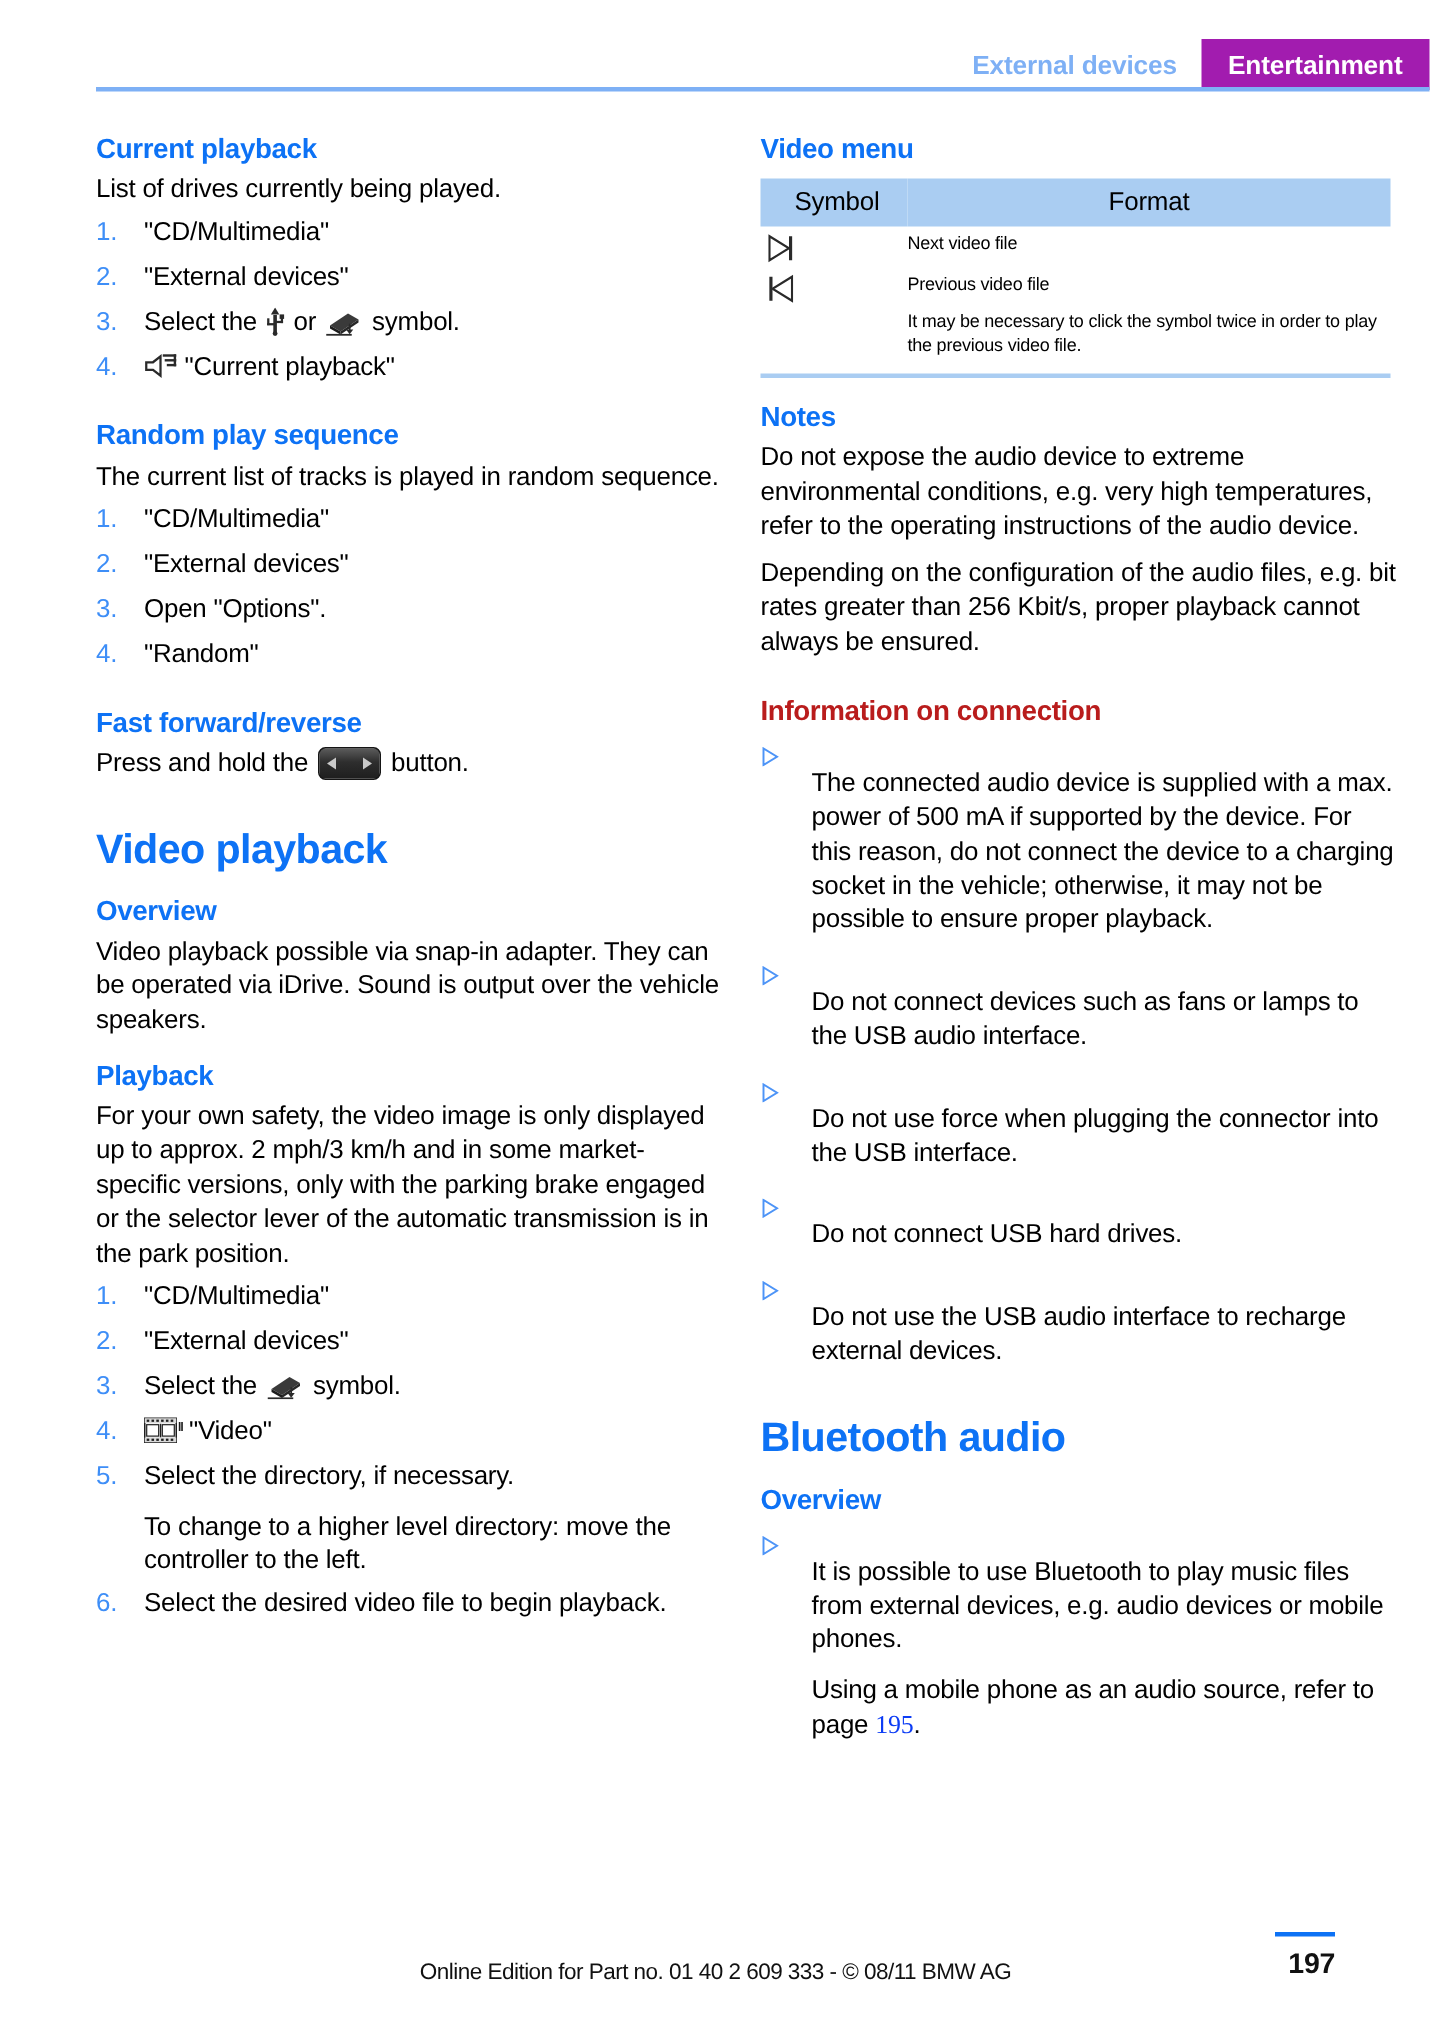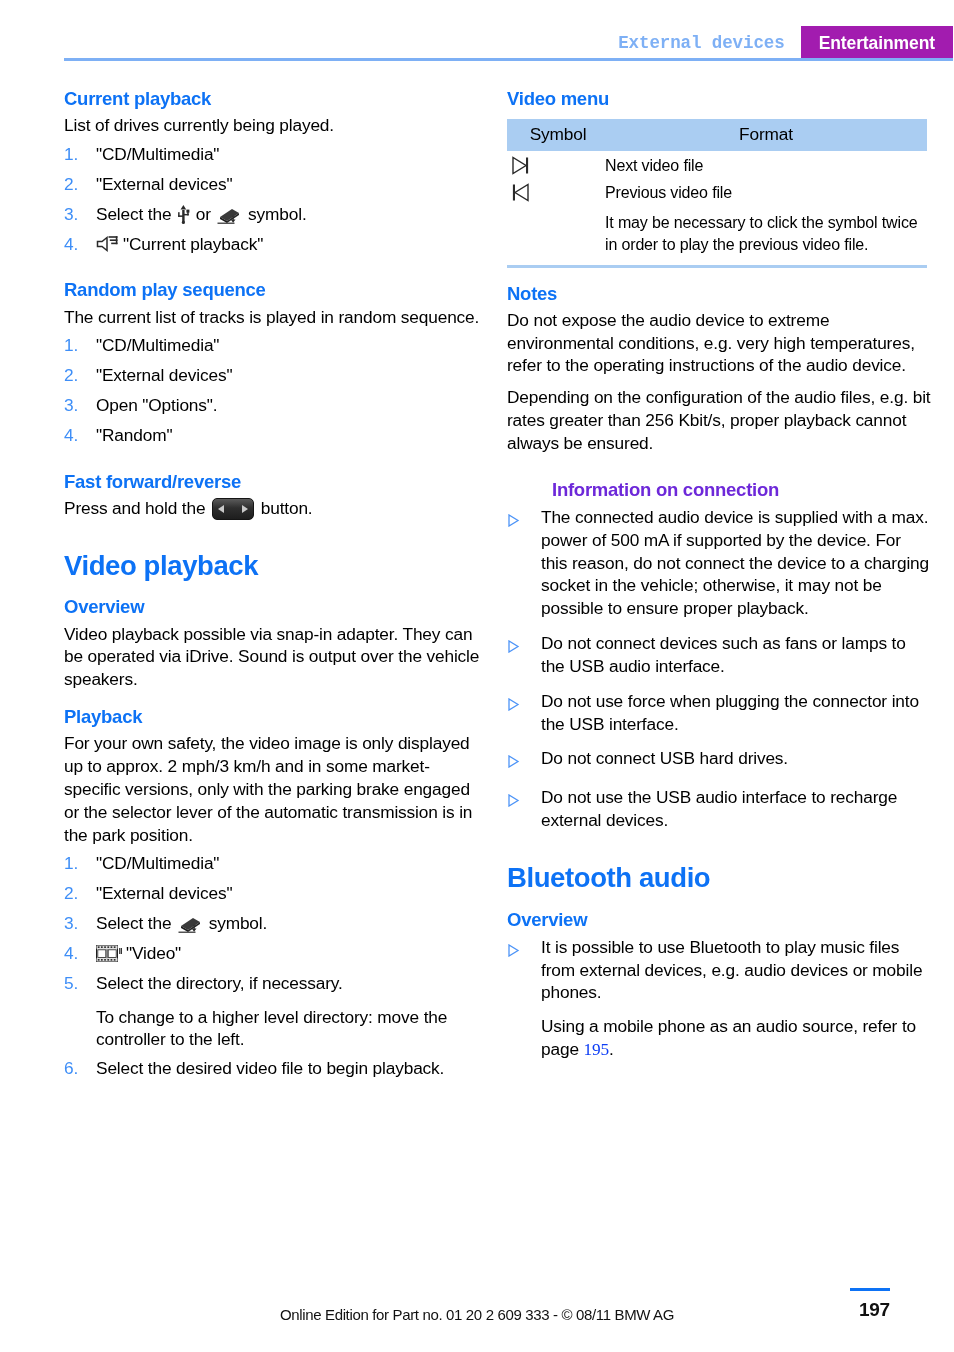--- a/index.html
+++ b/index.html
@@ -17,21 +17,20 @@
   
   .rh{
     position:absolute;left:64px;top:26px;width:889px;height:34px;
     display:flex;justify-content:flex-end;align-items:stretch;
   }
   .rh-left{
     display:flex;align-items:center;justify-content:flex-end;
     padding:0 16px 0 10px;
     color:#7eb0f5;font-weight:bold;font-size:17.5px;letter-spacing:-0.1px;
     white-space:nowrap;
-    font-family:Liberation Mono, monospace;
   }
   .rh-right{
     background:#a21caf;color:#ffffff;font-weight:bold;font-size:17.5px;
     display:flex;align-items:center;padding:0 18px 0 18px;letter-spacing:-0.1px;
     white-space:nowrap;
   }
   .rh-rule{
     position:absolute;left:64px;top:58px;width:889px;height:3px;background:#7eb0f5;
   }
 
@@ -41,21 +40,21 @@
   .col-right{left:507px;width:424px;}
 
   h1.chapter{
     font-size:27.5px;font-weight:bold;color:#0d72f5;margin:0;
     letter-spacing:-0.4px;line-height:1.15;
   }
   h2.sec{
     font-size:18.5px;font-weight:bold;color:#0d72f5;margin:0;
     letter-spacing:-0.25px;line-height:1.2;
   }
-  h2.sec.light{color:#6d28d9;margin-left:45px;}
+  h2.sec.light{color:#b91c1c;}
   p{
     margin:0;font-size:17.3px;line-height:1.32;letter-spacing:-0.15px;
   }
   .sp-after-h2{height:4px;}
   .gap-sm{height:9px;}
   .gap-md{height:15px;}
   .gap-lg{height:24px;}
   .gap-xl{height:30px;}
 
   
@@ -73,32 +72,32 @@
   }
 
   
   ul.tri{margin:0;padding:0;list-style:none;}
   ul.tri > li{
     display:flex;font-size:17.3px;line-height:1.32;letter-spacing:-0.15px;
     margin-top:12px;
   }
   ul.tri > li:first-child{margin-top:5px;}
   .tmark{width:34px;flex:0 0 34px;padding-top:4px;}
-  .ttxt{flex:1 1 auto;}
+  .ttxt{flex:1 1 auto;margin-top:20px;}
   .tri-sub{margin-left:34px;margin-top:11px;font-size:17.3px;line-height:1.32;letter-spacing:-0.15px;}
 
   
   table.sym{border-collapse:collapse;width:420px;margin-top:9px;}
   table.sym th{
     background:#aacdf2;color:#000;font-weight:normal;font-size:17.3px;
     text-align:center;padding:5px 0 6px 0;letter-spacing:-0.15px;
   }
   table.sym th.c1{width:94px;padding-left:4px;}
   table.sym td{
-    vertical-align:top;font-size:16px;line-height:1.32;padding:4px 0 2px 0;
+    vertical-align:top;font-size:12px;line-height:1.32;padding:4px 0 2px 0;
     letter-spacing:-0.15px;
     margin-left:44px;
   }
   table.sym td.c1{width:94px;padding-left:4px;}
   .tbl-end{height:3px;background:#aacdf2;width:420px;margin-top:8px;}
 
   
   .ic{display:inline-block;vertical-align:-3px;}
   .ic-usb{width:13px;height:19px;vertical-align:-4px;margin:0 1px;}
   .ic-snap{width:24px;height:18px;vertical-align:-4px;margin:0 2px;}
@@ -445,15 +444,15 @@
         <span class="ttxt">It is possible to use Bluetooth to play music files from external devices, e.g. audio devices or mobile phones.</span>
       </li>
     </ul>
     <p class="tri-sub"><span>Using a mobile phone as an audio source, refer to page</span>
       <span class="pglink">195</span><span>.</span></p>
 
   </div>
 
   <div class="pgnum-rule"></div>
   <div class="pgnum">197</div>
-  <div class="footer">Online Edition for Part no. 01 20 2 609 333 - © 08/11 BMW AG</div>
+  <div class="footer">Online Edition for Part no. 01 40 2 609 333 - © 08/11 BMW AG</div>
 
 </div>
 
 </body></html>

